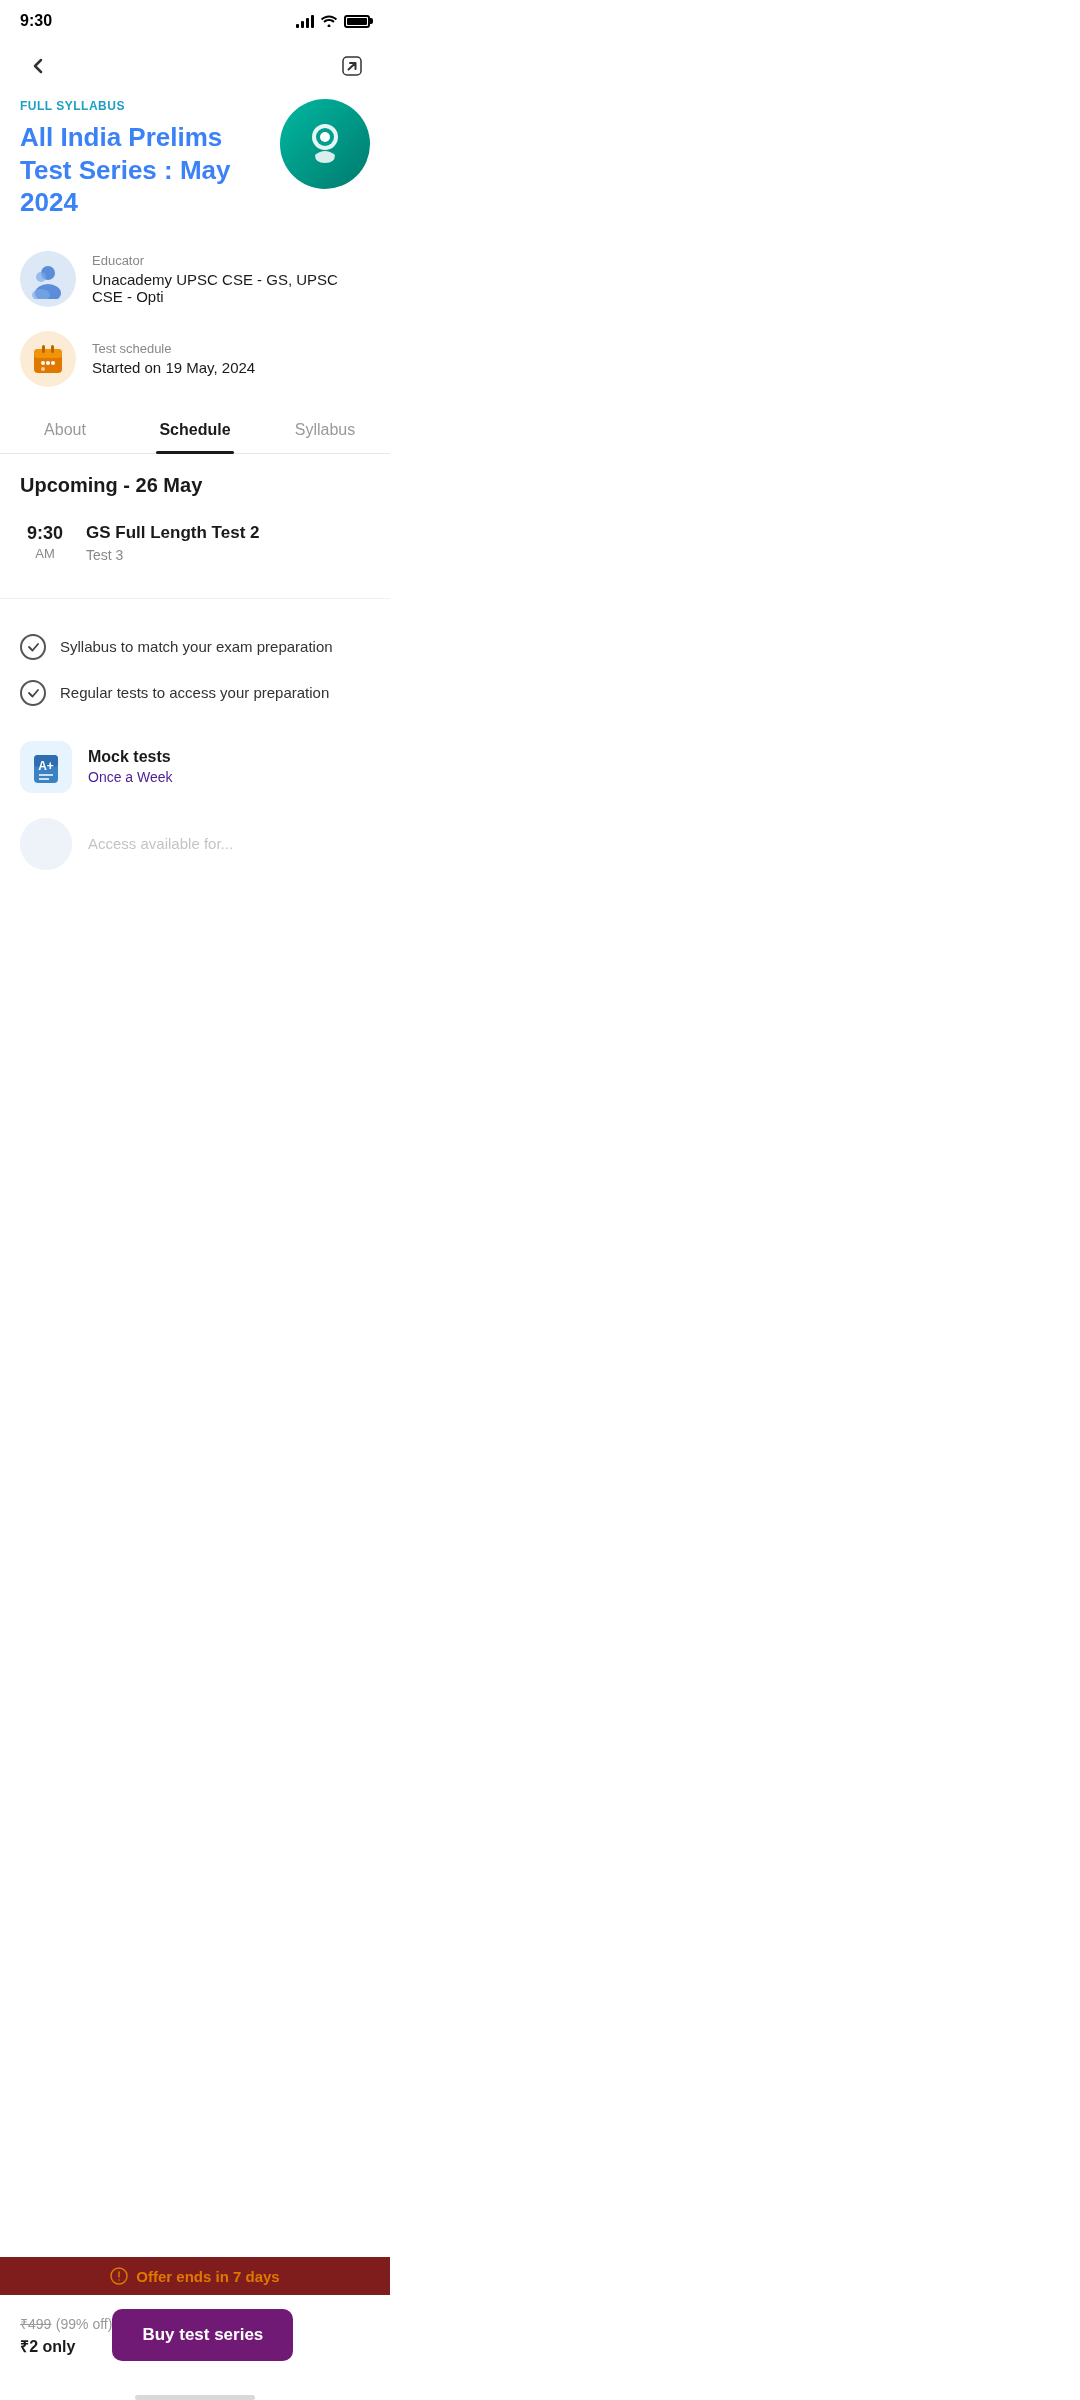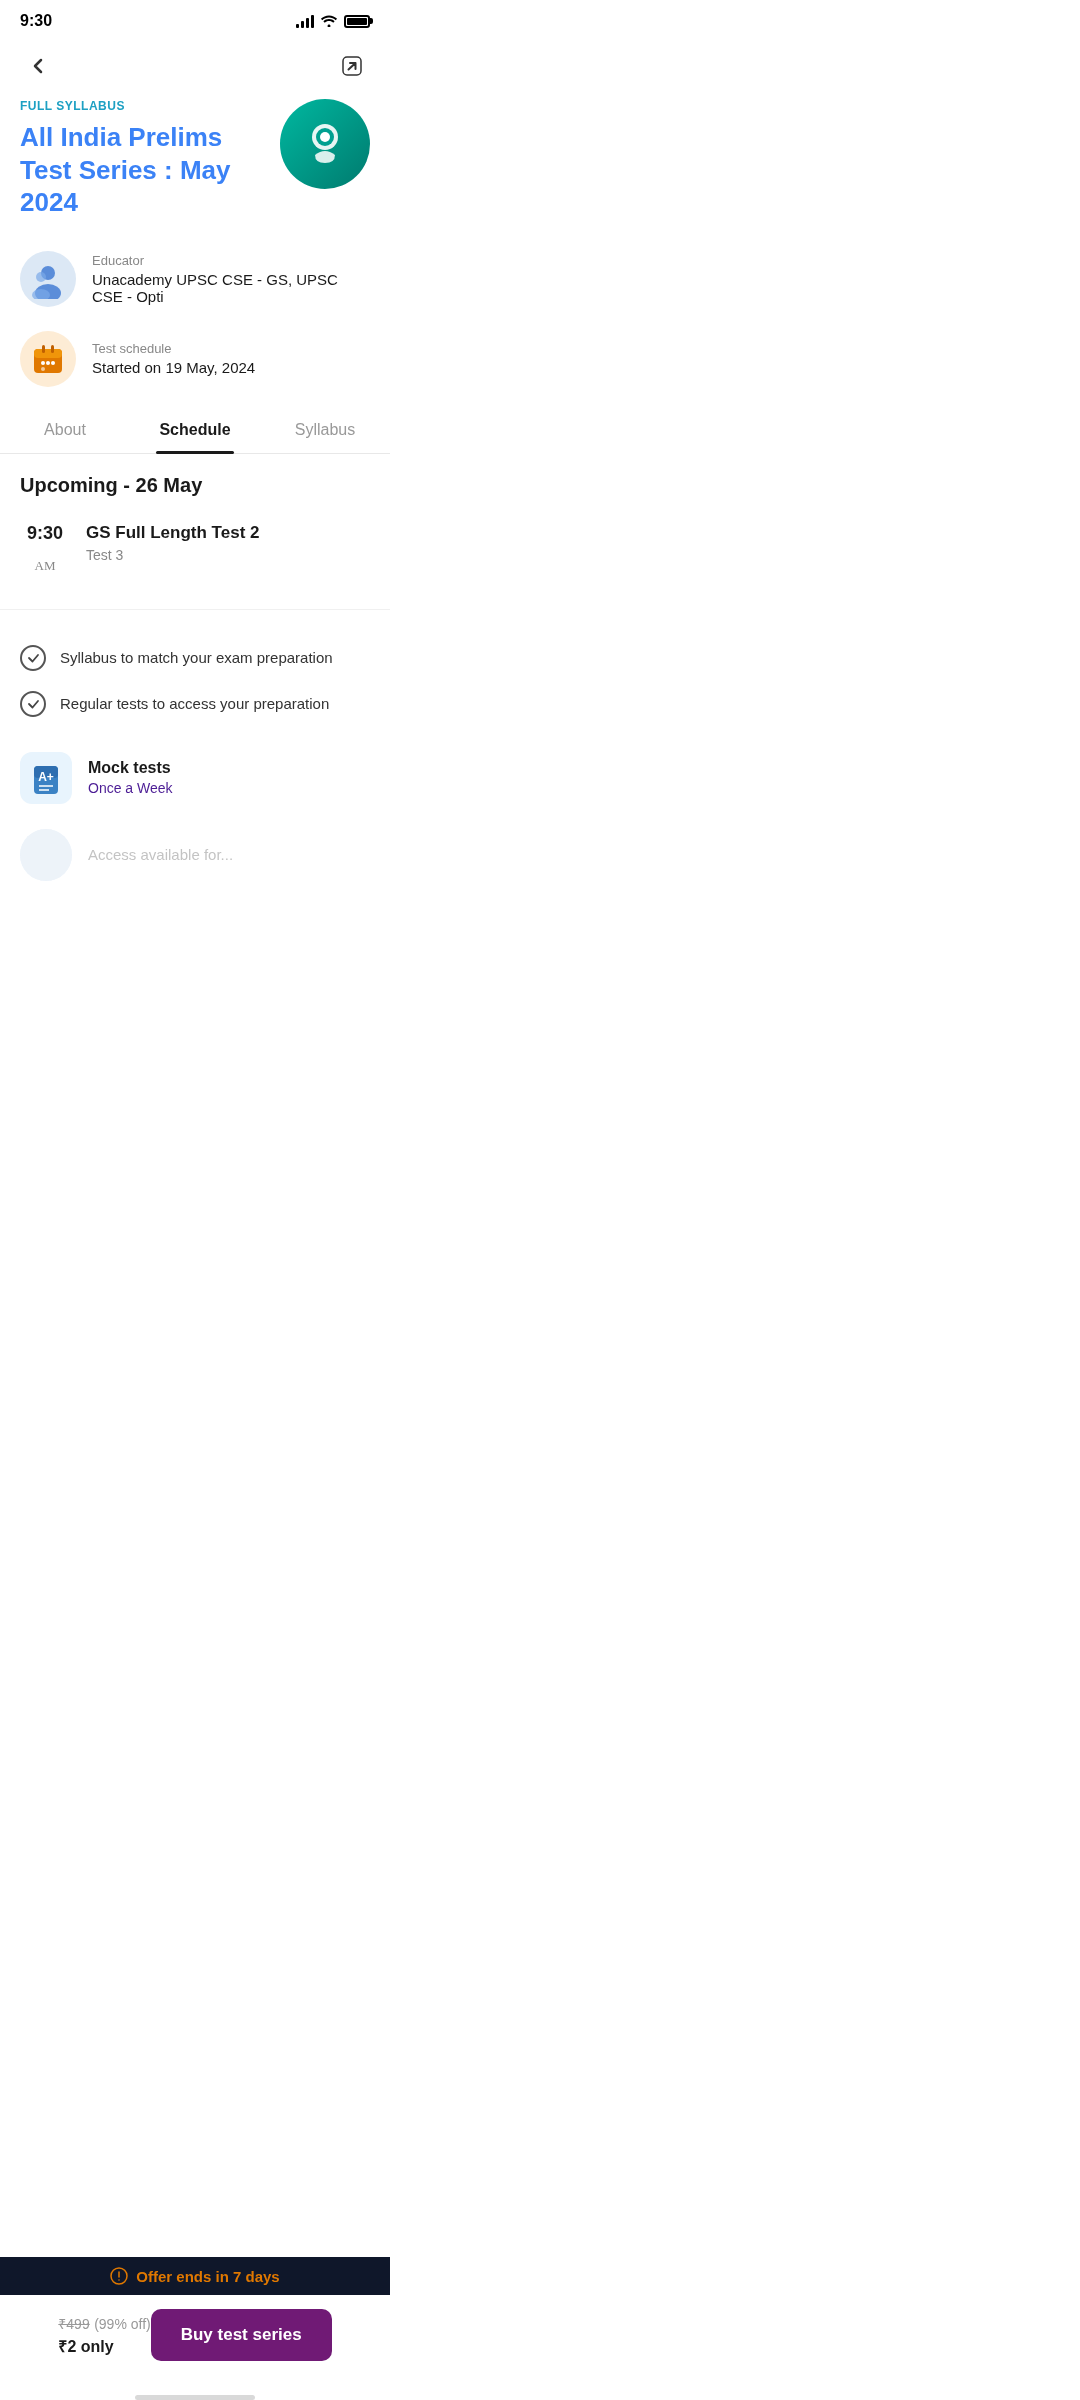--- a/index.html
+++ b/index.html
@@ -218,22 +218,21 @@
       min-width: 50px;
     }
     .time-value {
       font-size: 18px;
       font-weight: 700;
       color: #1a1a1a;
     }
     .time-period {
       font-size: 13px;
       color: #888;
-      margin-top: 14px;
-      font-family: Liberation Serif, serif;
+      margin-top: 2px;
     }
     .schedule-info .test-name {
       font-size: 17px;
       font-weight: 700;
       color: #1a1a1a;
       margin-bottom: 4px;
     }
     .schedule-info .test-number {
       font-size: 14px;
       color: #888;
@@ -327,36 +326,36 @@
 
     
     .bottom-section {
       position: fixed;
       bottom: 0;
       left: 0;
       width: 390px;
       background: #fff;
     }
     .offer-banner {
-      background: #0f172a;
+      background: #7f1d1d;
       padding: 10px 20px;
       display: flex;
       align-items: center;
       justify-content: center;
       gap: 8px;
     }
     .offer-text {
       font-size: 15px;
       font-weight: 600;
       color: #e07800;
     }
     .price-action {
       display: flex;
       align-items: center;
-      justify-content: center;
+      justify-content: flex-start;
       padding: 14px 20px 28px;
     }
     .price-info .original-price {
       font-size: 14px;
       color: #999;
       text-decoration: line-through;
     }
     .price-info .discount {
       font-size: 14px;
       color: #999;

